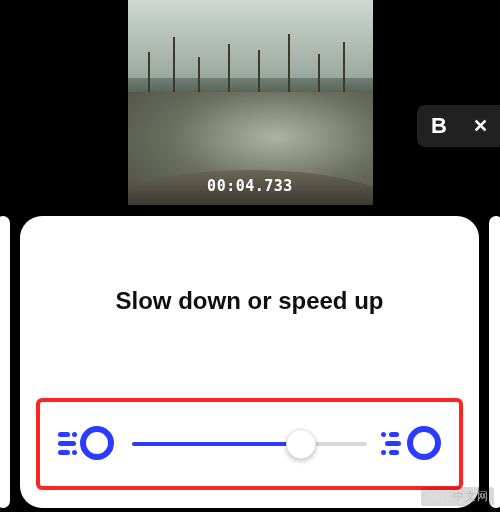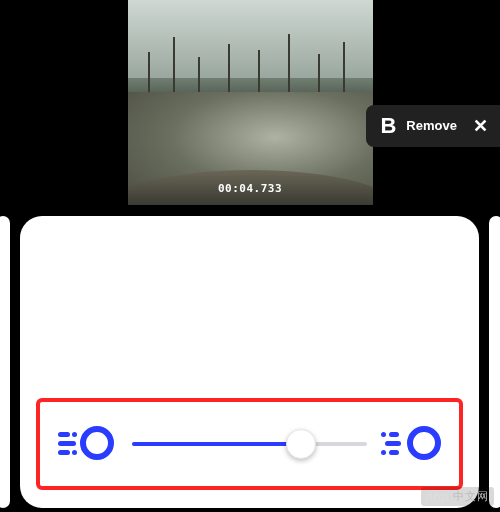--- a/index.html
+++ b/index.html
@@ -39,21 +39,21 @@
   }
   .wm-logo {
     font-weight: 900; font-size: 22px; color: #fff;
     font-family: Arial, sans-serif;
     line-height: 1;
   }
   .wm-text { color:#fff; font-size:13px; font-weight:600; line-height:1.2; }
   .wm-close { color:#fff; font-size:18px; font-weight:700; margin-left:6px; cursor:pointer; }
   .timestamp {
     position:absolute; left:50%; transform:translateX(-50%);
-    bottom:10px; color:#fff; font-size:11px; font-weight:700;
+    bottom:10px; color:#fff; font-size:15px; font-weight:700;
     font-family: ui-monospace, Menlo, monospace;
     letter-spacing:0.5px;
   }
   .carousel {
     position:absolute; left:0; right:0; top:210px; bottom:0;
     display:flex; align-items:stretch; gap:10px;
     padding: 0;
   }
   .card {
     background:#fff; border-radius:22px;
@@ -137,33 +137,33 @@
     <div class="tree" style="left:130px;height:42px"></div>
     <div class="tree" style="left:160px;height:58px"></div>
     <div class="tree" style="left:190px;height:38px"></div>
     <div class="tree" style="left:215px;height:50px"></div>
     <div class="shore"></div>
   </div>
 
   <div class="watermark-banner">
     <span class="wm-logo">B</span>
     <div class="wm-text">
-      <div>Remove</div>
     </div>
     <span class="wm-close">✕</span>
   </div>
 
   <div class="timestamp">00:04.733</div>
 </div>
 
 <div class="carousel">
   <div class="card side left"></div>
 
   <div class="card main">
     <div class="card-title">
+      <div>Slow down or speed up</div>
     </div>
 
     <div class="slider-wrap">
       <div class="speed-icon slow">
         <span class="ln l1"></span>
         <span class="ln d1"></span>
         <span class="ln l2"></span>
         <span class="ln l3"></span>
         <span class="ln d3"></span>
         <span class="ring"></span>

